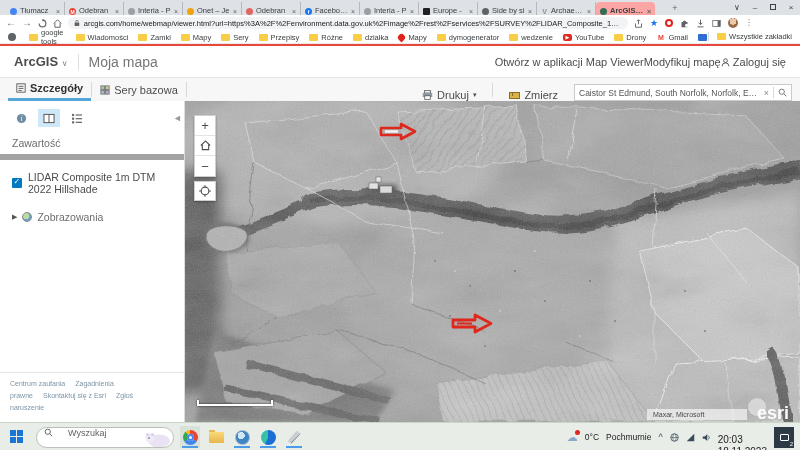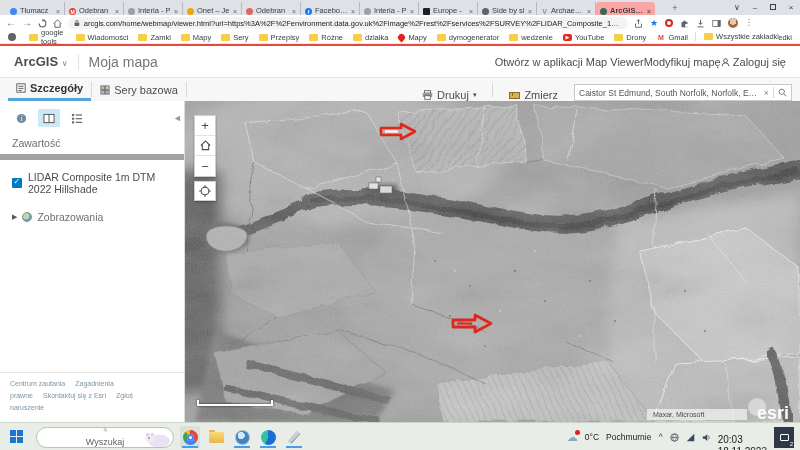--- a/index.html
+++ b/index.html
@@ -84,21 +84,21 @@
   #mapzoom { position:absolute; left:9px; top:14px; width:22px; background:#fff; border:1px solid #cfcfcf; box-shadow:0 1px 2px rgba(0,0,0,.3); display:flex; flex-direction:column; }
   #mapzoom div { height:20px; display:flex; align-items:center; justify-content:center; font-size:13px; color:#4c4c4c; border-bottom:1px solid #e3e3e3; }
   #mapzoom div:last-child { border-bottom:none; }
   #maplocate { position:absolute; left:9px; top:80px; width:22px; height:20px; background:#fff; border:1px solid #cfcfcf; box-shadow:0 1px 2px rgba(0,0,0,.3); display:flex; align-items:center; justify-content:center; }
   #scalebar { position:absolute; left:12px; bottom:16px; width:76px; height:6px; border-left:2px solid #fff; border-right:2px solid #fff; border-bottom:2px solid #fff; filter:drop-shadow(0 0 1px rgba(0,0,0,.7)); }
 
   
   #taskbar { height:29px; background:#e8ede7; border-top:1px solid #cdd5cb; display:flex; align-items:center; padding:0 4px; gap:6px; }
   #winlogo { width:14px; height:14px; display:grid; grid-template-columns:6px 6px; grid-template-rows:6px 6px; gap:1px; margin:0 6px; }
   #winlogo i { background:#1976d2; }
-  #tb-searchbox { width:138px; height:21px; background:#fff; border:1px solid #b9c0b7; border-radius:11px; display:flex; align-items:center; padding:0 7px; gap:5px; font-size:9px; color:#5f6368; position:relative; overflow:hidden;flex-direction:column; }
+  #tb-searchbox { width:138px; height:21px; background:#fff; border:1px solid #b9c0b7; border-radius:11px; display:flex; align-items:flex-start; padding:0 7px; gap:15px; font-size:9px; color:#5f6368; position:relative; overflow:hidden; }
   .bear { position:absolute; right:2px; top:1px; width:30px; height:18px; }
   .appic { width:20px; height:22px; display:flex; align-items:center; justify-content:center; position:relative; }
   .appic.running:after { content:""; position:absolute; left:2px; right:2px; bottom:0; height:2px; background:#4a9be8; }
   .appic.focused { background:#d9e2d8; }
   .ic-chrome { width:15px; height:15px; border-radius:50%; background:conic-gradient(#ea4335 0 33%, #4285f4 33% 66%, #34a853 66% 89%, #fbbc05 89% 100%); position:relative; }
   .ic-chrome:after { content:""; position:absolute; left:4px; top:4px; width:7px; height:7px; border-radius:50%; background:#fff; box-shadow:inset 0 0 0 2px #4285f4; }
   .ic-folder { width:15px; height:11px; background:linear-gradient(#f9d978,#e8b64c); border-radius:1px; position:relative; }
   .ic-folder:before { content:""; position:absolute; top:-2px; left:0; width:6px; height:2px; background:#e8b64c; border-radius:1px 1px 0 0; }
   .ic-earth { width:15px; height:15px; border-radius:50%; background:radial-gradient(circle at 40% 35%, #cfe9f7 0 30%, #3d85c6 31% 100%); border:1px solid #9fb6c8; }
   .ic-edge { width:15px; height:15px; border-radius:50%; background:conic-gradient(from 210deg, #35c1a5 0 40%, #1b6fd4 40% 100%); }
@@ -335,21 +335,21 @@
     <div class="bm">
       <span class="bi k-news"><i style="font-style:normal"></i></span>
       <span>Wiadomości</span>
     </div>
 
     <div class="bm">
       <span class="bi k-folder"><i style="font-style:normal"></i></span>
       <span>wedki</span>
     </div>
   </div>
-<div style="position:absolute; right:21px; top:32px; font-size:7.5px; color:#3c4043; background:#fff;" id="bm-all">
+<div style="position:absolute; right:8px; top:32px; font-size:7.5px; color:#3c4043; background:#fff;" id="bm-all">
   <span class="bi k-folder"></span>
   <span>Wszystkie zakładki</span>
 </div>
 <div id="accentline"></div>
 
 <div id="agheader">
   <span id="aglogo"><span>ArcGIS</span> <span class="caret">∨</span></span>
   <span id="agdiv"></span>
   <span id="agtitle">Moja mapa</span>
   <div id="agmenu">

